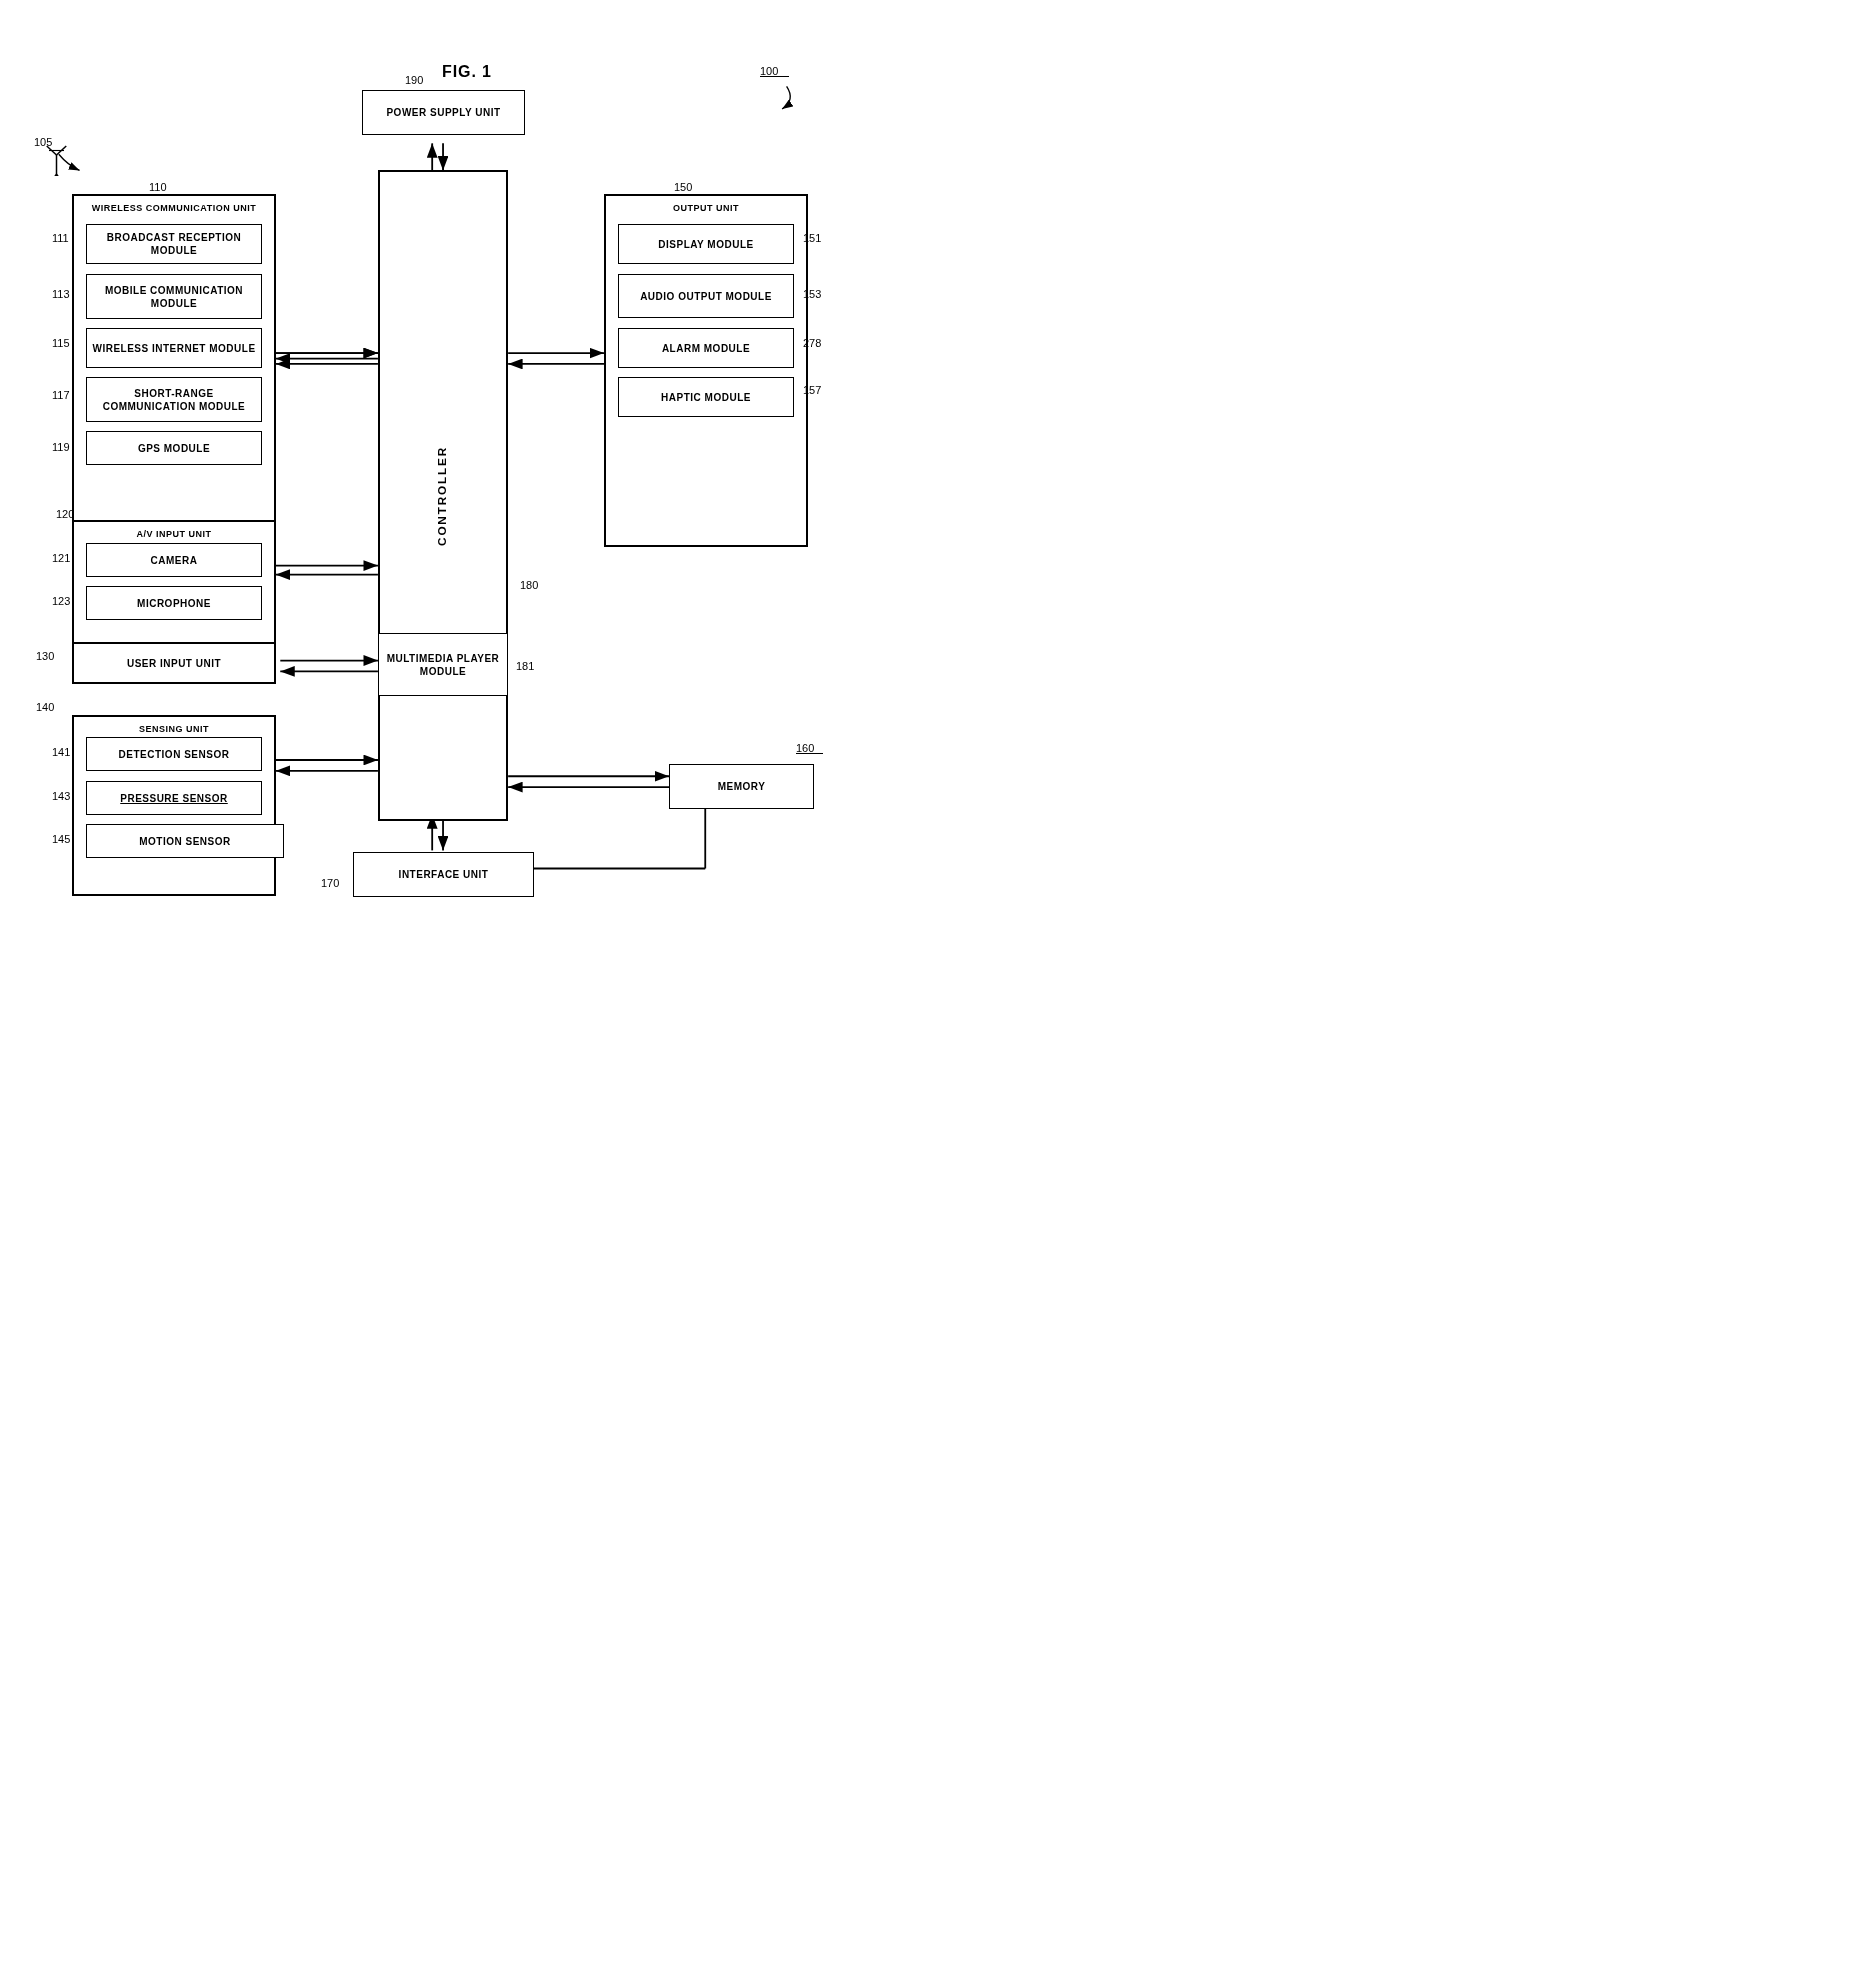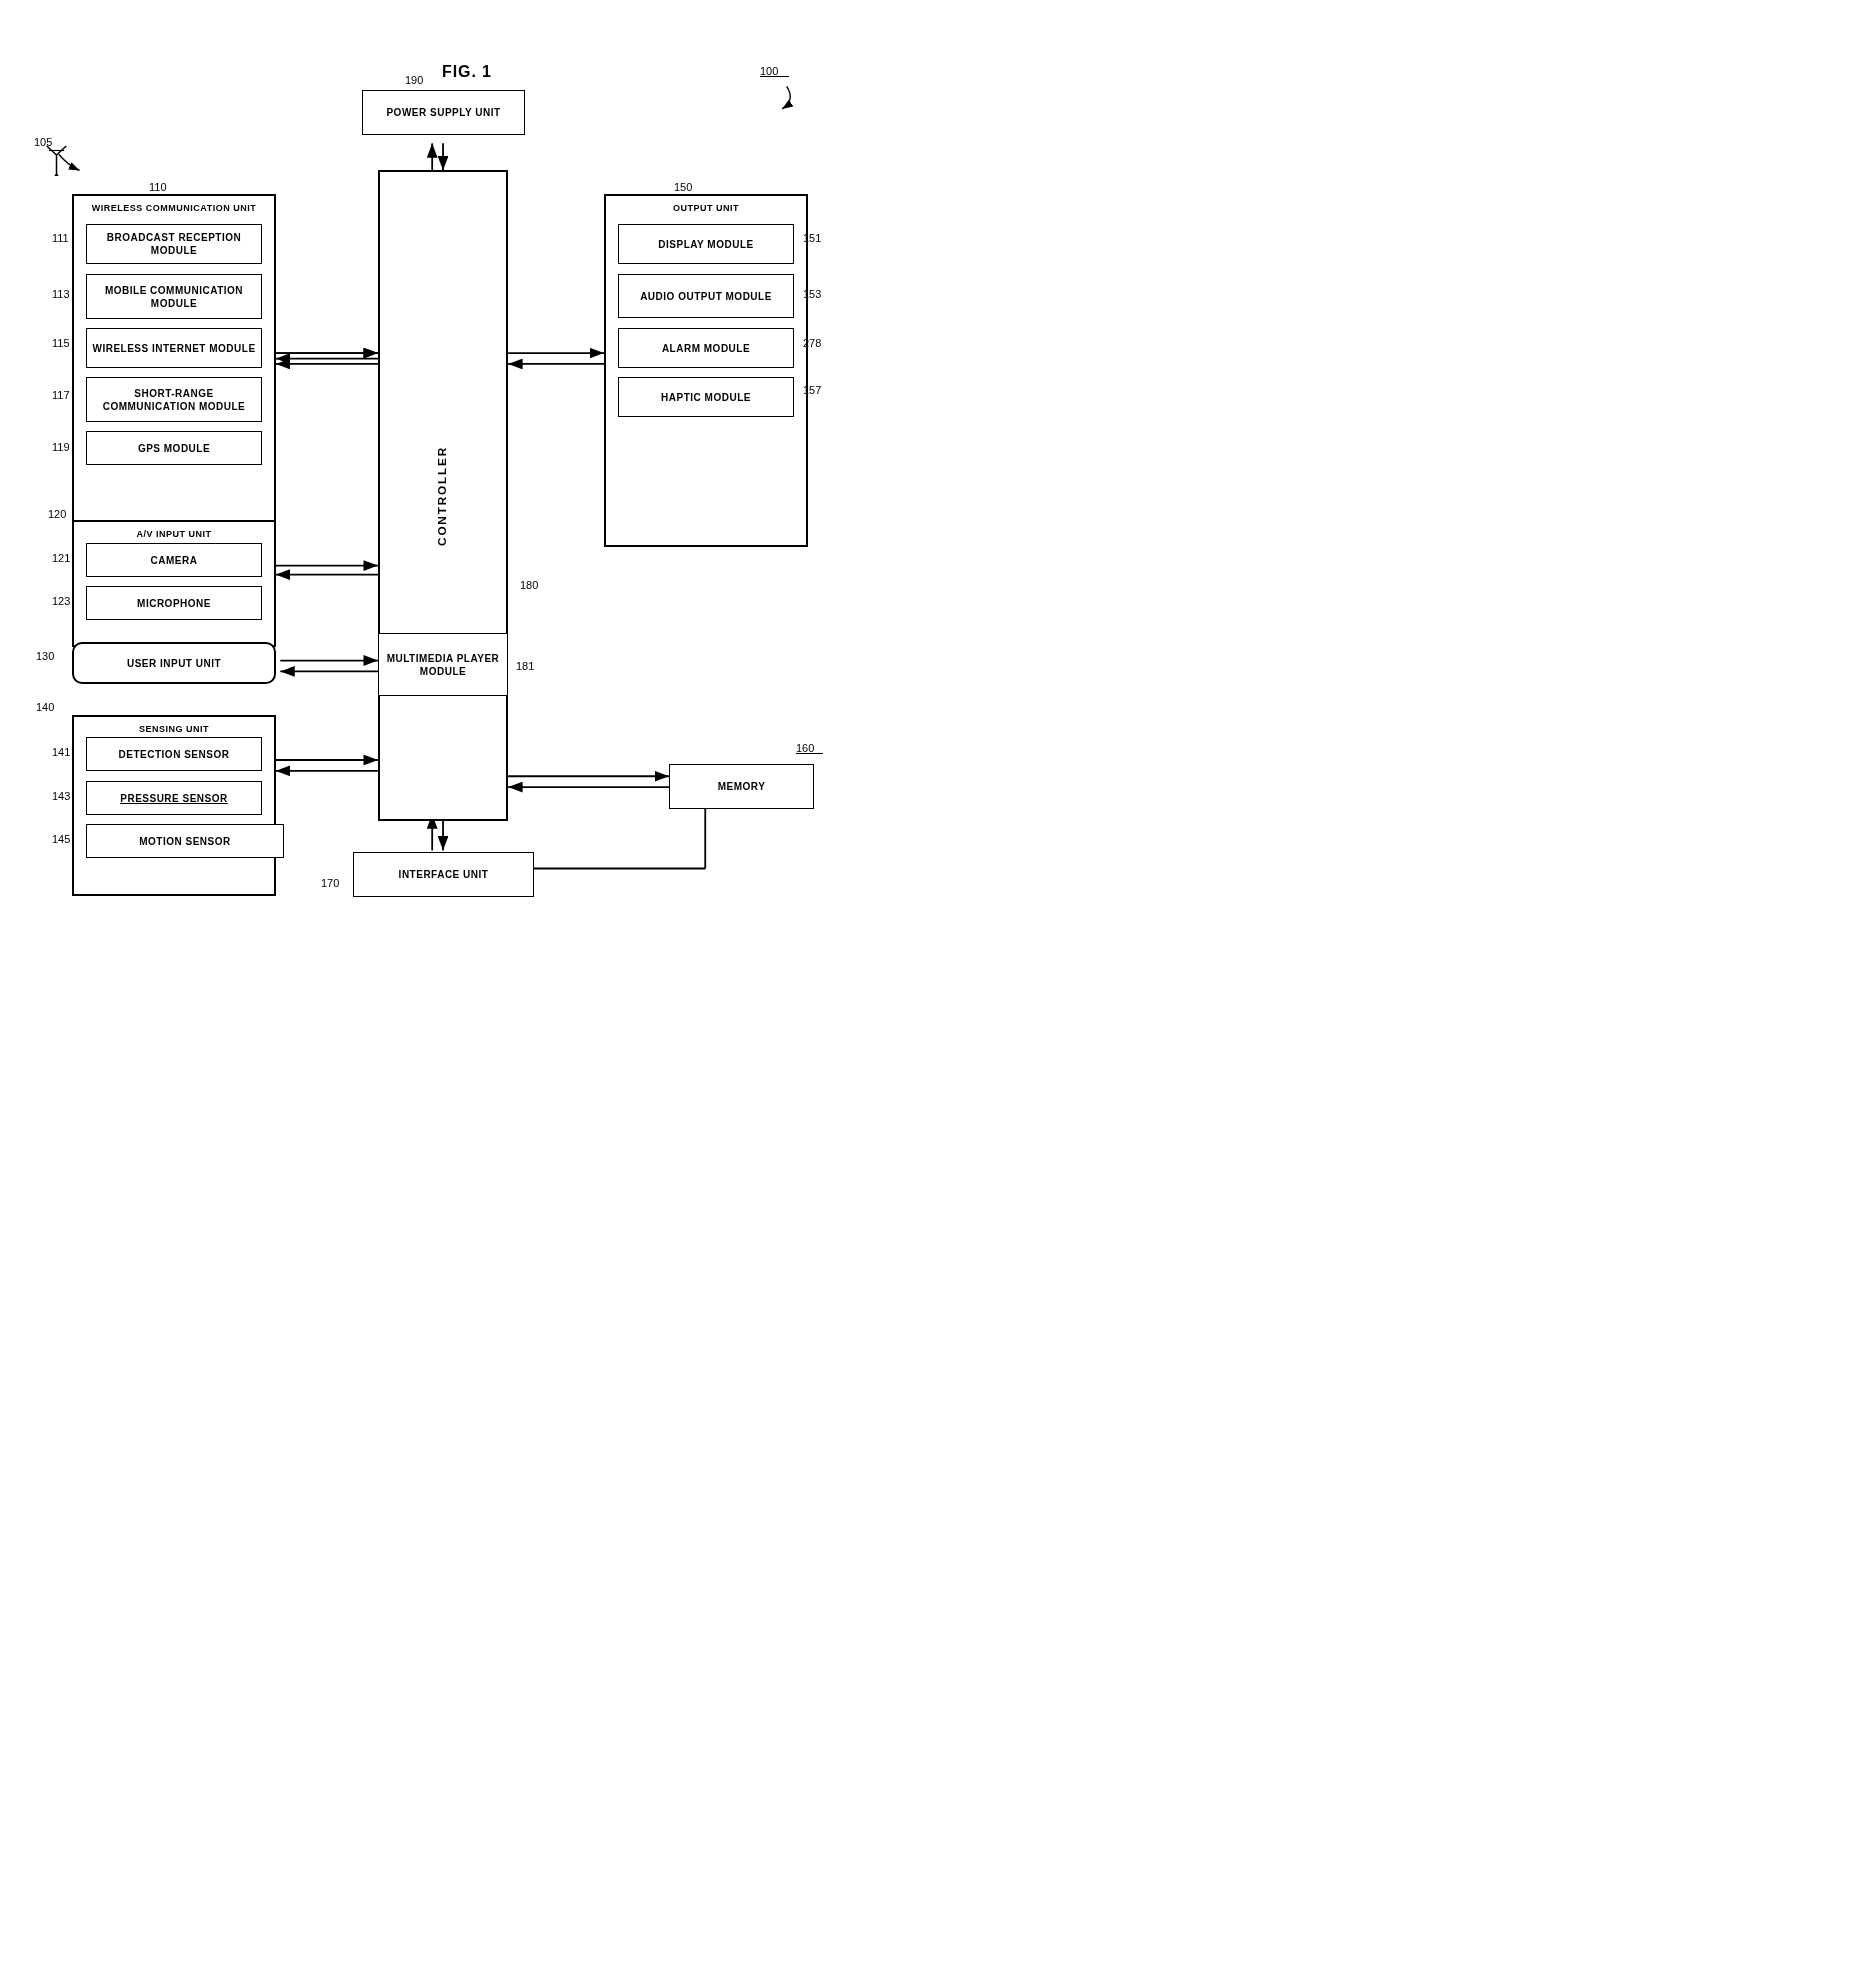--- a/index.html
+++ b/index.html
@@ -192,33 +192,33 @@
   <div class="ref" style="top:389px;left:52px;">117</div>
 
   <div class="box" style="top:431px;left:86px;width:176px;height:34px;">
     <span>GPS MODULE</span>
   </div>
   <div class="ref" style="top:441px;left:52px;">119</div>
 
   <div class="box box-thick" style="top:520px;left:72px;width:204px;height:127px;">
     <span style="position:absolute;top:7.2px;left:0;right:0;text-align:center;font-size:9px;">A/V INPUT UNIT</span>
   </div>
-  <div class="ref" style="top:508px;left:48px;">120</div>
+  <div class="ref" style="top:508px;left:56px;">120</div>
 
   <div class="box" style="top:543px;left:86px;width:176px;height:34px;">
     <span>CAMERA</span>
   </div>
   <div class="ref" style="top:552px;left:52px;">121</div>
 
   <div class="box" style="top:586px;left:86px;width:176px;height:34px;">
     <span>MICROPHONE</span>
   </div>
   <div class="ref" style="top:595px;left:52px;">123</div>
 
-  <div class="box box-thick" style="top:642px;left:72px;width:204px;height:42px;border-radius:10px;">
+  <div class="box box-thick" style="top:642px;left:72px;width:204px;height:42px;">
     <span>USER INPUT UNIT</span>
   </div>
   <div class="ref" style="top:650px;left:36px;">130</div>
 
   <div class="box box-thick" style="top:715px;left:72px;width:204px;height:181px;">
     <span style="position:absolute;top:7.2px;left:0;right:0;text-align:center;font-size:9px;">SENSING UNIT</span>
   </div>
   <div class="ref" style="top:701px;left:36px;">140</div>
 
   <div class="box" style="top:737px;left:86px;width:176px;height:34px;">

